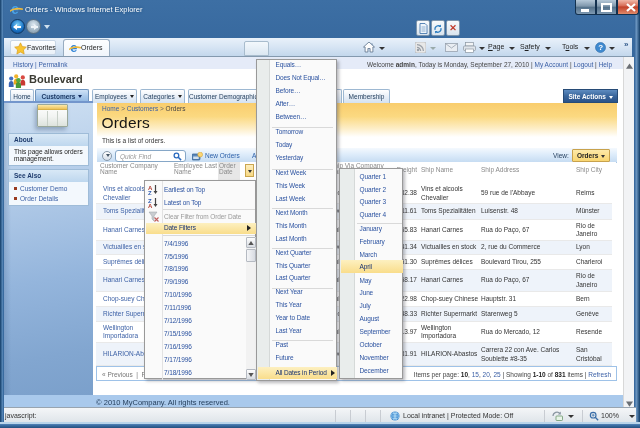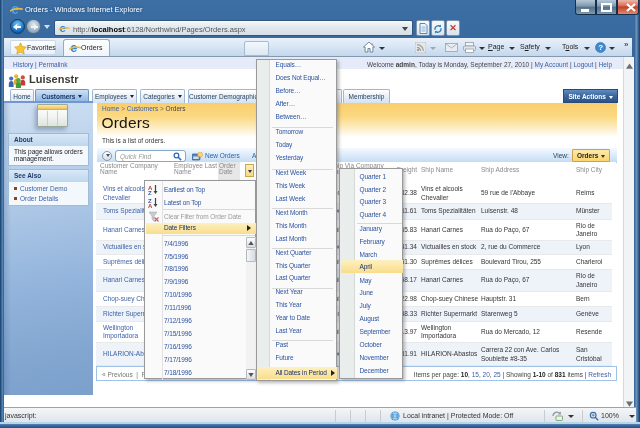--- a/index.html
+++ b/index.html
@@ -130,28 +130,20 @@
           </svg></div>
       <div class="wb cls"><svg width="26" height="13">
             <path d="M9 3l8 7M17 3l-8 7" stroke="#fff" stroke-width="2.2"></path>
           </svg></div>
     </div>
   </div>
   <div id="addrrow" class="abs">
     <div id="backb" class="navcirc"></div>
     <div id="fwdb" class="navcirc"></div>
     <div id="navdrop" class="abs"></div>
-    <div id="addrfield" class="abs">
-      <svg id="addricon" class="abs" width="12" height="12" viewBox="0 0 16 16">
-          <text x="1.5" y="13.5" font-size="17" font-weight="bold" fill="#2e82d6" font-family="Liberation Sans">e</text>
-          <path d="M0.2 11c4-3.5 11.5-3.5 15.6-2.3l.2-2c-5.5-1.8-12.5-0.8-16 2.2z" fill="#f0b93a"></path>
-        </svg>
-      <div id="addrtxt" class="abs">http://<b>localhost</b>:6128/Northwind/Pages/Orders.aspx</div>
-      <div id="addrdrop" class="abs"></div>
-    </div>
     <div class="abtn" style="left:412px"><svg width="9" height="11" viewBox="0 0 9 11" style="margin-top:2px">
           <path d="M1 0.5h5l2 2v8H1z" fill="#eef5fb" stroke="#4a7ab0" stroke-width="0.9"></path>
           <path d="M2.5 4h4M2.5 6h4M2.5 8h4" stroke="#7aa0c8" stroke-width="0.8"></path>
         </svg></div>
     <div class="abtn" style="left:427px"><svg width="10" height="10" viewBox="0 0 12 12" style="margin-top:2.5px">
           <path d="M2.5 7a4 4 0 0 1 6.5-4" fill="none" stroke="#2f7ec0" stroke-width="1.5"></path>
           <path d="M9.5 0.5v3.2H6.3z" fill="#2f7ec0"></path>
           <path d="M9.5 5a4 4 0 0 1-6.5 4" fill="none" stroke="#2f7ec0" stroke-width="1.5"></path>
           <path d="M2.5 11.5V8.3h3.2z" fill="#2f7ec0"></path>
         </svg></div>
@@ -214,21 +206,21 @@
     <svg class="abs" style="left:4px;top:17px" width="18" height="14" viewBox="0 0 18 14">
       <circle cx="3.2" cy="4.6" r="2.1" fill="#4472c4"></circle>
         <path d="M0.8 13V9.8c0-1.6 1-2.8 2.4-2.8s2.4 1.2 2.4 2.8V13z" fill="#3a64b4"></path>
       <circle cx="8.2" cy="2.4" r="2.1" fill="#f2b32c"></circle>
         <path d="M5.8 10.5V7.6c0-1.6 1-2.8 2.4-2.8s2.4 1.2 2.4 2.8v2.9z" fill="#e8a71e"></path>
       <circle cx="14.8" cy="3.4" r="2.1" fill="#d94a42"></circle>
         <path d="M12.4 11.5V8.6c0-1.6 1-2.8 2.4-2.8s2.4 1.2 2.4 2.8v2.9z" fill="#c93a32"></path>
       <circle cx="10.4" cy="6.2" r="2.3" fill="#55a844"></circle>
         <path d="M7.8 14v-2.9c0-1.7 1.1-3 2.6-3s2.6 1.3 2.6 3V14z" fill="#479838"></path>
     </svg>
-    <div id="mycompany" class="abs">Luisenstr</div>
+    <div id="mycompany" class="abs">Boulevard</div>
     <div class="tab" style="left:6px;width:24px">Home</div>
     <div class="tab sel" style="left:31px;width:54px">Customers<span class="ar" style="border-top-color:#10275a"></span></div>
     <div class="tab" style="left:88px;width:45px">Employees<span class="ar"></span></div>
     <div class="tab" style="left:136px;width:45px">Categories<span class="ar"></span></div>
     <div class="tab" style="left:184px;width:78px">Customer Demographics<span class="ar"></span></div>
     <div class="tab" style="left:264px;width:74px">Region<span class="ar"></span></div>
     <div class="tab" style="left:339px;width:47px">Membership</div>
     <div id="siteactions" class="abs">Site Actions <span style="display:inline-block;width:0;height:0;border-left:2.5px solid transparent;border-right:2.5px solid transparent;border-top:3px solid #fff;margin-left:1px"></span></div>
     <div id="yellow" class="abs"></div>
     <div id="crumb" class="abs">Home <span class="sep">&gt;</span> Customers <span class="sep">&gt;</span> <span style="color:#444">Orders</span></div>
@@ -365,20 +357,23 @@
             <div class="gc" style="left:325px;top:7.1px">HILARION-Abastos</div>
             <div class="gc" style="left:385px;top:3.2px">Carrera 22 con Ave. Carlos<br>Soublette #8-35</div>
             <div class="gc" style="left:480px;top:3.2px">San<br>Cristóbal</div>
           </div>
         </div>
     </div>
     <div id="pager" class="abs">
       <div class="abs" style="left:5px;top:4px;color:#777">« Previous&nbsp; | &nbsp;Page: <b>1</b> of 84 | &nbsp;Next »</div>
       <div class="abs" style="left:0;top:4px;width:514px;text-align:right">Items per page: <b>10</b>, <a>15</a>, <a>20</a>, <a>25</a> | Showing <b>1-10</b> of <b>831</b> items | <a>Refresh</a></div>
     </div>
+    <div id="footer" class="abs">
+        <div class="abs" style="left:39px;top:3px;width:240px;text-align:center">© 2010 MyCompany. All rights reserved.</div>
+      </div>
     <div id="iesb"></div>
     <div class="sbarrow" style="top:3px">
         <svg width="7" height="6" viewBox="0 0 8 6">
           <path d="M4 0L8 6H0z" fill="#6a6e74"></path>
         </svg>
       </div>
     <div class="sbarrow" style="top:341px">
         <svg width="7" height="6" viewBox="0 0 8 6">
           <path d="M4 6L0 0h8z" fill="#6a6e74"></path>
         </svg>

